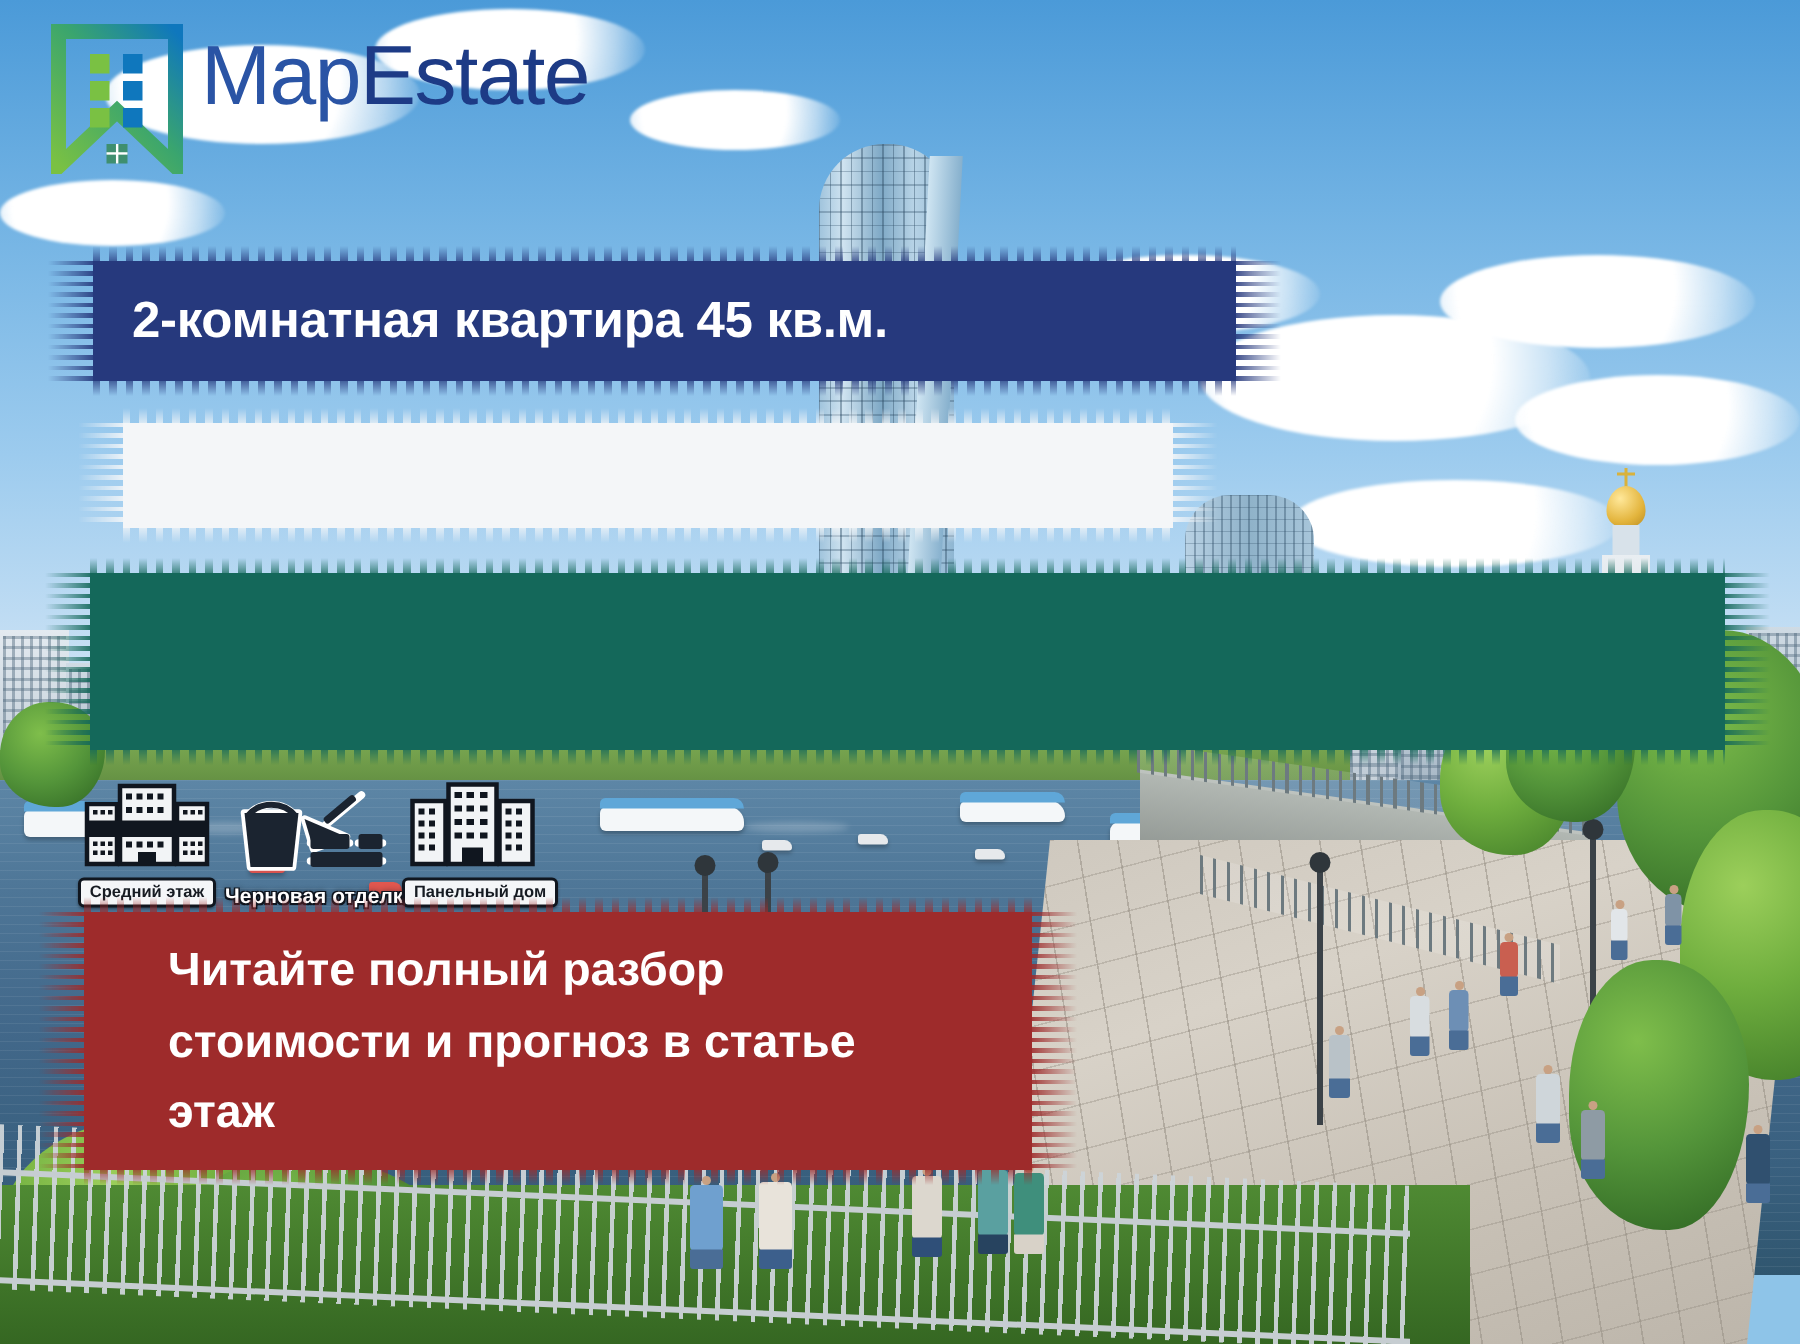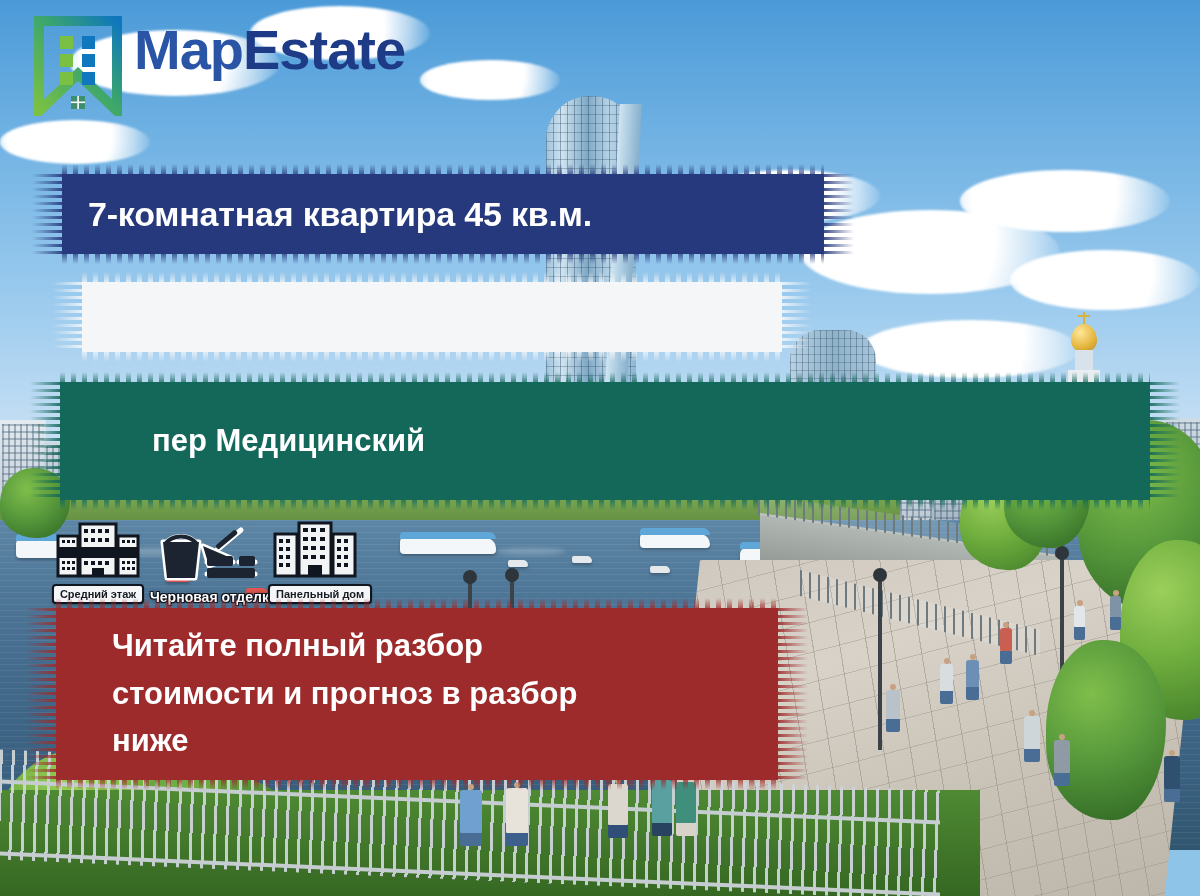--- a/index.html
+++ b/index.html
@@ -187,33 +187,33 @@
 
   
   #banner-address{ left:60px; top:382px; width:1090px; height:118px; color:#14685a; }
   #banner-address .fill{ background:#14685a; }
   #banner-address .txt{
     position:absolute; left:92px; top:50%; transform:translateY(-50%);
     color:#fff; font-size:31px; font-weight:700; line-height:1.52;
   }
 
   
-  #banner-cta{ left:56px; top:608px; width:722px; height:172px; color:#9e2b2b; }
+  #banner-cta{ left:56px; top:608px; width:632px; height:172px; color:#9e2b2b; }
   #banner-cta .fill{ background:#9e2b2b; }
   #banner-cta .txt{
     position:absolute; left:56px; top:50%; transform:translateY(-50%);
     color:#fff; font-size:31px; font-weight:700; line-height:1.54;
   }
 
   
   #logo{ position:absolute; left:34px; top:16px; width:500px; height:100px; }
   #logo-mark{ position:absolute; left:0; top:0; width:88px; height:100px; }
   #logo-wordmark{
     position:absolute; left:100px; top:6px;
-    font-size:56px; font-weight:700; letter-spacing:-1px; line-height:1;
+    font-size:56px; font-weight:400; letter-spacing:-1px; line-height:1;
   }
   .wm-map{ color:#2a54a5; }
   .wm-estate{ color:#1d3b86; }
   #logo-tagline{
     position:absolute; left:104px; top:70px;
     font-size:15.5px; font-weight:700; letter-spacing:1.55px; color:#2f7fd0;
     white-space:nowrap;
   }
 
   
@@ -422,39 +422,38 @@
     <span class="wm-map">Map</span><span class="wm-estate">Estate</span>
   </div>
 </div>
 
 <div class="brush" id="banner-apartment">
   <div class="fringe l"></div>
   <div class="fringe r"></div>
   <div class="edge-top"></div>
   <div class="edge-bot"></div>
   <div class="fill"></div>
-  <div class="txt">7-комнатная квартира 45 кв.м.</div>
+  <div class="txt">2-комнатная квартира 45 кв.м.</div>
 </div>
 
 <div class="brush" id="banner-date">
   <div class="fringe l"></div>
   <div class="fringe r"></div>
   <div class="edge-top"></div>
   <div class="edge-bot"></div>
   <div class="fill"></div>
 </div>
 
 <div class="brush" id="banner-address">
   <div class="fringe l"></div>
   <div class="fringe r"></div>
   <div class="edge-top"></div>
   <div class="edge-bot"></div>
   <div class="fill"></div>
   <div class="txt">
-    <div>пер Медицинский</div>
   </div>
 </div>
 
 <div id="features">
 
   <div class="feature" id="feature-floor">
     <span class="ic">
       <svg viewBox="0 0 84 58" width="84" height="58" aria-hidden="true">
         <rect x="2" y="16" width="20" height="40" fill="#f2f4f6" stroke="#10161f" stroke-width="3"></rect>
         <rect x="62" y="16" width="20" height="40" fill="#f2f4f6" stroke="#10161f" stroke-width="3"></rect>
@@ -569,16 +568,16 @@
 </div>
 
 <div class="brush" id="banner-cta">
   <div class="fringe l"></div>
   <div class="fringe r"></div>
   <div class="edge-top"></div>
   <div class="edge-bot"></div>
   <div class="fill"></div>
   <div class="txt">
     <div>Читайте полный разбор</div>
-    <div>стоимости и прогноз в разбор</div>
-    <div>ниже</div>
+    <div>стоимости и прогноз в статье</div>
+    <div>этаж</div>
   </div>
 </div>
 
 </body></html>

